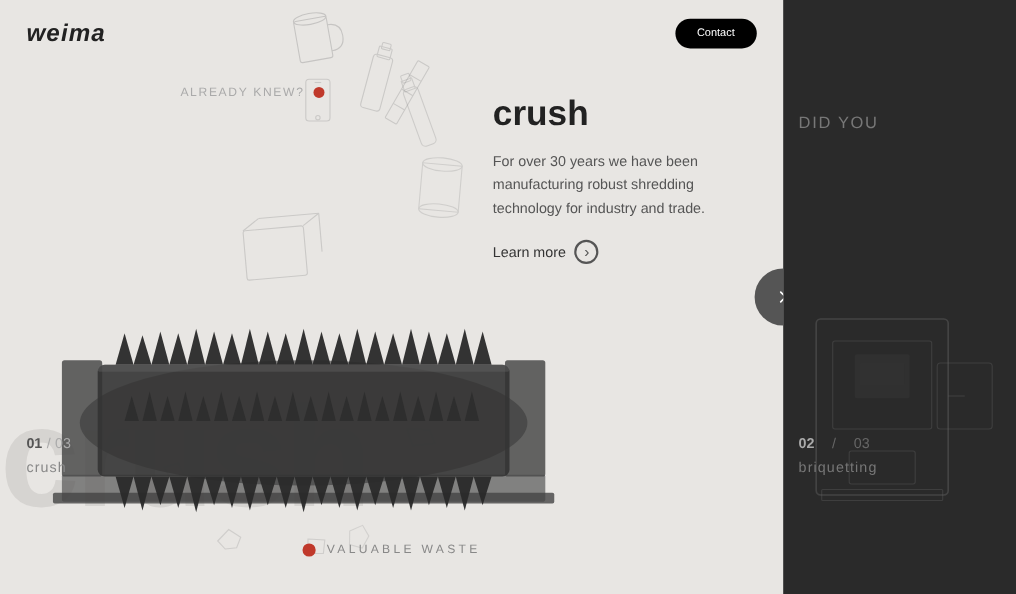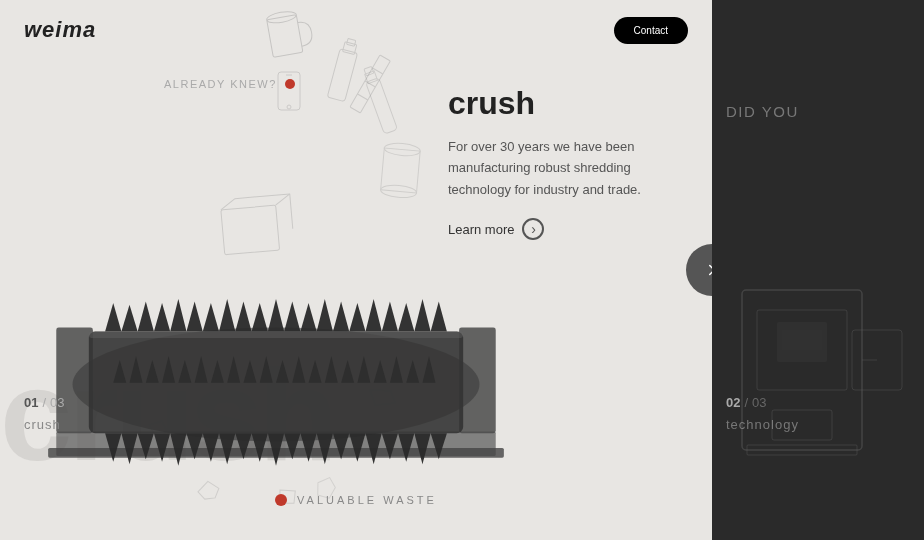--- a/index.html
+++ b/index.html
@@ -371,21 +371,21 @@
       text-transform: uppercase;
       margin-top: 25px;
     }
 
     .right-slide-counter {
       position: absolute;
       bottom: 130px;
       left: 14px;
       display: flex;
       align-items: baseline;
-      gap: 4px;
+      gap: 16px;
     }
 
     .right-counter-current {
       font-size: 13px;
       font-weight: 600;
       color: #aaa;
     }
 
     .right-counter-sep {
       font-size: 13px;
@@ -651,21 +651,21 @@
 
       <div class="did-you-text">DID YOU</div>
 
       <div class="right-slide-counter">
         <span class="right-counter-current">02</span>
         <span class="right-counter-sep">/</span>
         <span class="right-counter-total">03</span>
       </div>
 
 
-      <div class="right-slide-label">technology</div>
+      <div class="right-slide-label">briquetting</div>
 
       <div class="right-machine">
         <svg width="200" height="260" viewBox="0 0 200 260" fill="none">
 
           <rect x="20" y="40" width="120" height="160" rx="4" stroke="#aaa" stroke-width="1.5" fill="none" opacity="0.5"></rect>
           <rect x="35" y="60" width="90" height="80" rx="2" stroke="#aaa" stroke-width="1" fill="none" opacity="0.4"></rect>
           <rect x="50" y="160" width="60" height="30" rx="2" stroke="#aaa" stroke-width="1" fill="none" opacity="0.4"></rect>
           <rect x="130" y="80" width="50" height="60" rx="3" stroke="#aaa" stroke-width="1" fill="none" opacity="0.4"></rect>
           <line x1="140" y1="110" x2="155" y2="110" stroke="#aaa" stroke-width="1" opacity="0.4"></line>
           <rect x="25" y="195" width="110" height="10" rx="1" stroke="#aaa" stroke-width="1" fill="none" opacity="0.4"></rect>

